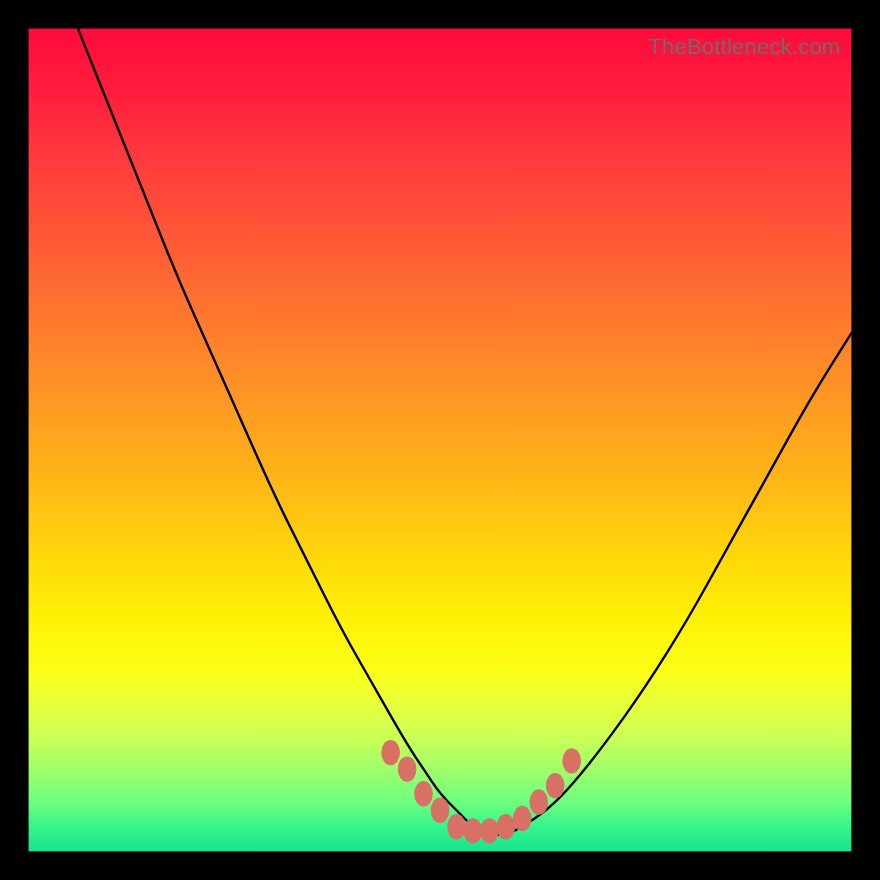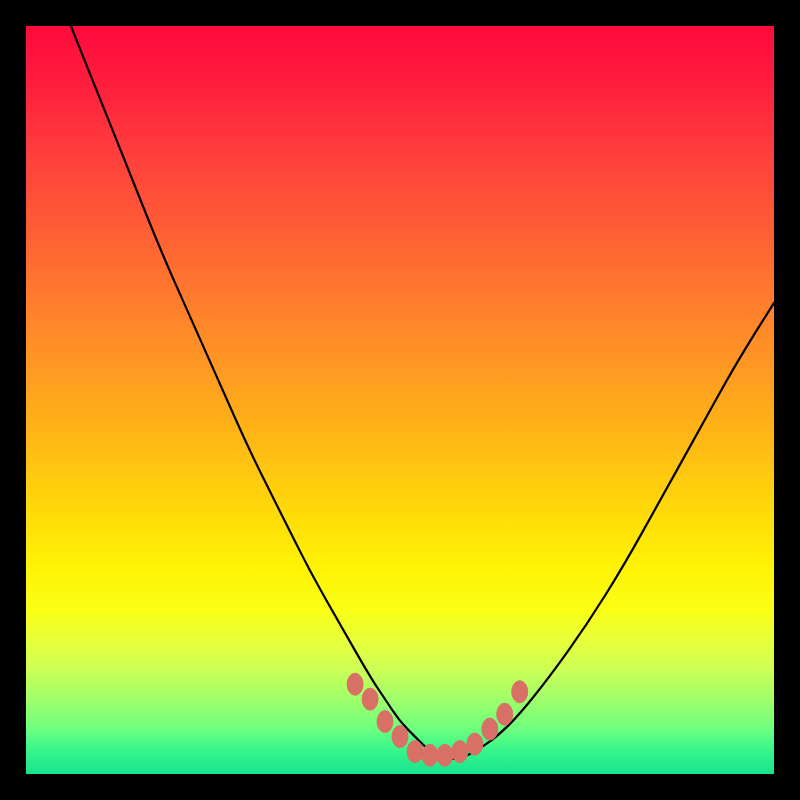--- a/index.html
+++ b/index.html
@@ -72,20 +72,21 @@
     stroke: #d97066;
     stroke-width: 1;
   }
 </style>
 </head>
 <body>
 
 <div class="frame">
   <div class="plot-area">
 
+    <div class="watermark">TheBottleneck.com</div>
 
     <svg class="curve" viewBox="0 0 748 748">
       <path id="main-curve" class="main-path" d="M 44.9 0.0 Q 44.9 0.0 59.8 37.4 Q 74.8 74.8 89.8 112.2 Q 104.7 149.6 119.7 187.0 Q 134.6 224.4 149.6 258.1 Q 164.6 291.7 179.5 325.4 Q 194.5 359.0 209.4 392.7 Q 224.4 426.4 239.4 456.3 Q 254.3 486.2 269.3 516.1 Q 284.2 546.0 299.2 572.2 Q 314.2 598.4 329.1 624.6 Q 344.1 650.8 351.6 662.0 Q 359.0 673.2 366.5 684.4 Q 374.0 695.6 381.5 703.1 Q 389.0 710.6 396.4 718.1 Q 403.9 725.6 411.4 729.3 Q 418.9 733.0 426.4 733.0 Q 433.8 733.0 441.3 729.3 Q 448.8 725.6 460.0 718.1 Q 471.2 710.6 482.5 699.4 Q 493.7 688.2 508.6 669.5 Q 523.6 650.8 542.3 624.6 Q 561.0 598.4 579.7 568.5 Q 598.4 538.6 617.1 504.9 Q 635.8 471.2 654.5 437.6 Q 673.2 403.9 691.9 370.3 Q 710.6 336.6 729.3 306.7 T 748.0 276.8"></path>
       <g id="marker-group">
           <ellipse cx="329.1" cy="658.2" rx="8" ry="11" class="marker"></ellipse>
           <ellipse cx="344.1" cy="673.2" rx="8" ry="11" class="marker"></ellipse>
           <ellipse cx="359.0" cy="695.6" rx="8" ry="11" class="marker"></ellipse>
           <ellipse cx="374.0" cy="710.6" rx="8" ry="11" class="marker"></ellipse>
           <ellipse cx="389.0" cy="725.6" rx="8" ry="11" class="marker"></ellipse>
           <ellipse cx="403.9" cy="729.3" rx="8" ry="11" class="marker"></ellipse>

